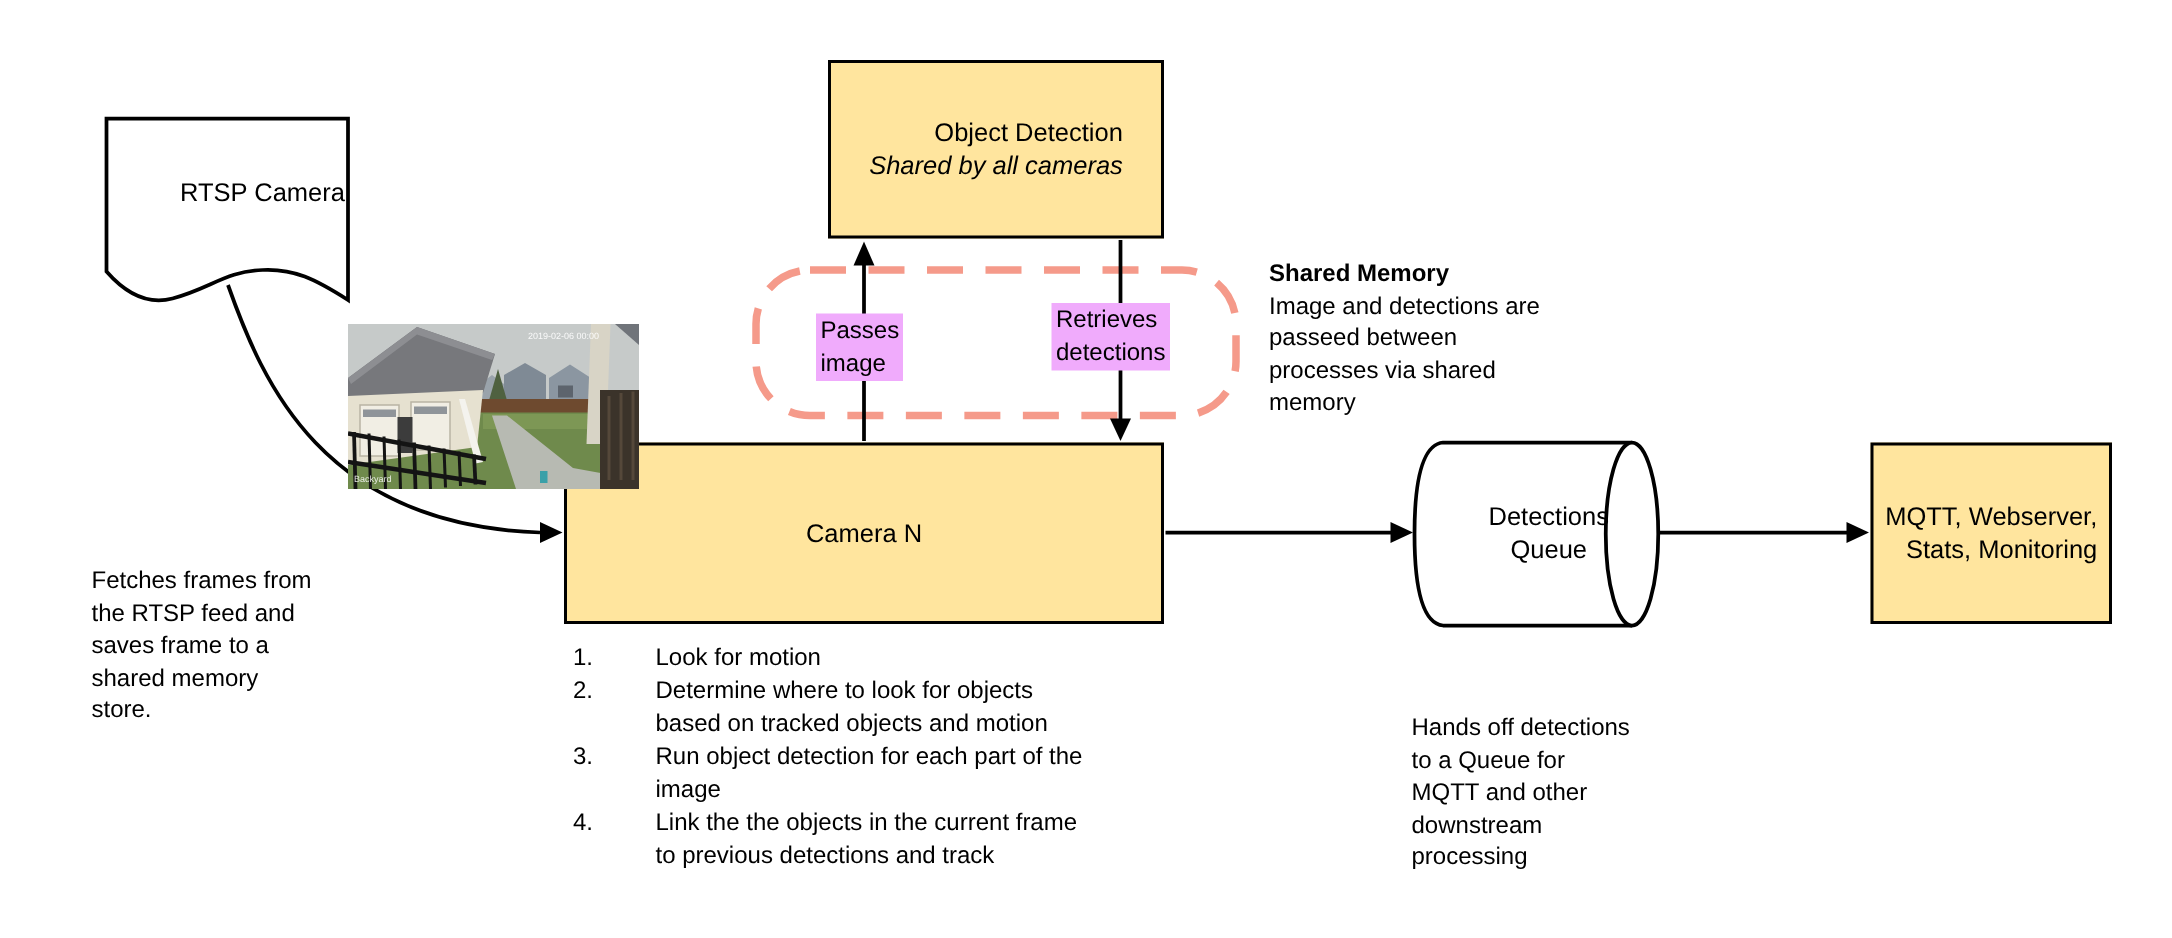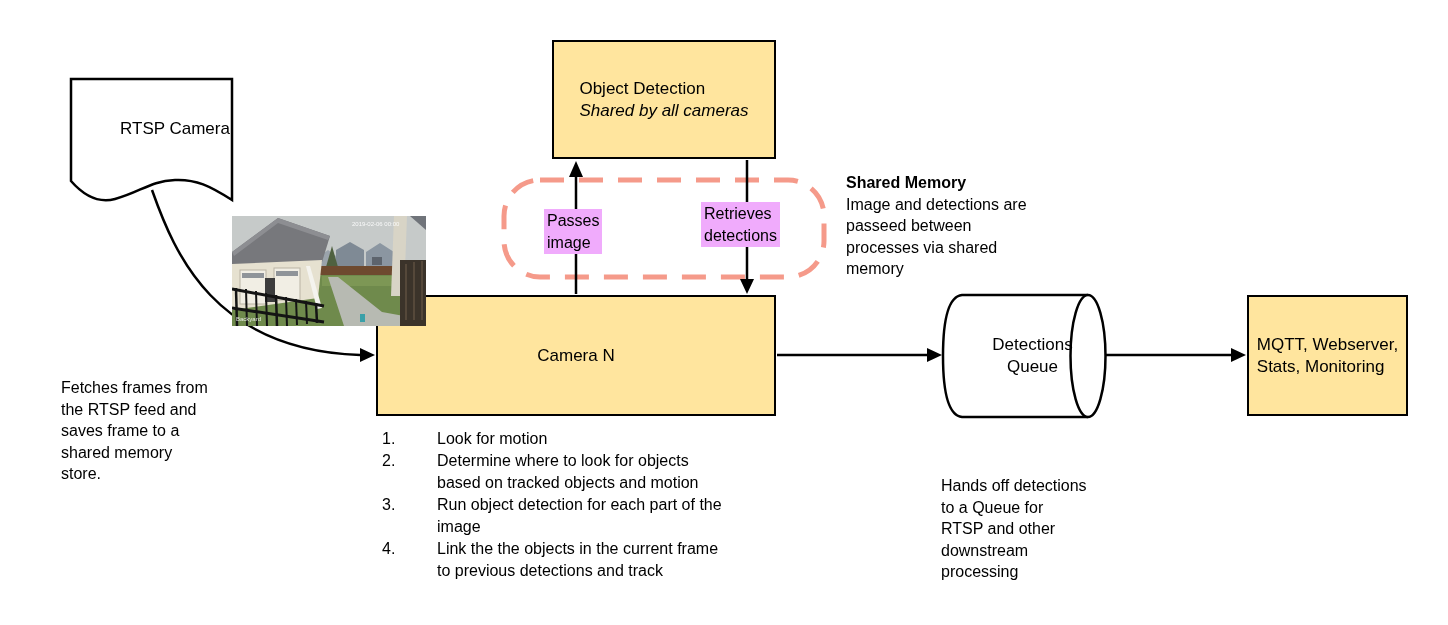--- a/index.html
+++ b/index.html
@@ -16,21 +16,21 @@
   .preline { white-space: pre-line; }
   svg.layer { position: absolute; left: 0; top: 0; z-index: 1; }
 
   .node-box {
     position: absolute;
     background: #ffe59e;
     border: 2px solid #000;
     display: flex;
     align-items: center;
     justify-content: center;
-    text-align: left;
+    text-align: right;
     font-size: 17px;
     line-height: 22px;
     z-index: 2;
   }
   .node-label-float {
     position: absolute;
     display: flex;
     align-items: center;
     justify-content: center;
     text-align: center;
@@ -146,21 +146,21 @@
   <div class="note" style="left:846px; top:137px; width:215px;">
     <b>Shared Memory</b>
     <div class="preline">Image and detections are
 passeed between
 processes via shared
 memory</div>
   </div>
 
   <div class="note preline" style="left:941px; top:440px; width:180px;">Hands off detections
 to a Queue for
-RTSP and other
+MQTT and other
 downstream
 processing</div>
 
   <div class="steps">
     <div class="step">
       <div class="step-num">1.</div>
       <div class="step-text preline">Look for motion</div>
     </div>
     <div class="step">
       <div class="step-num">2.</div>

